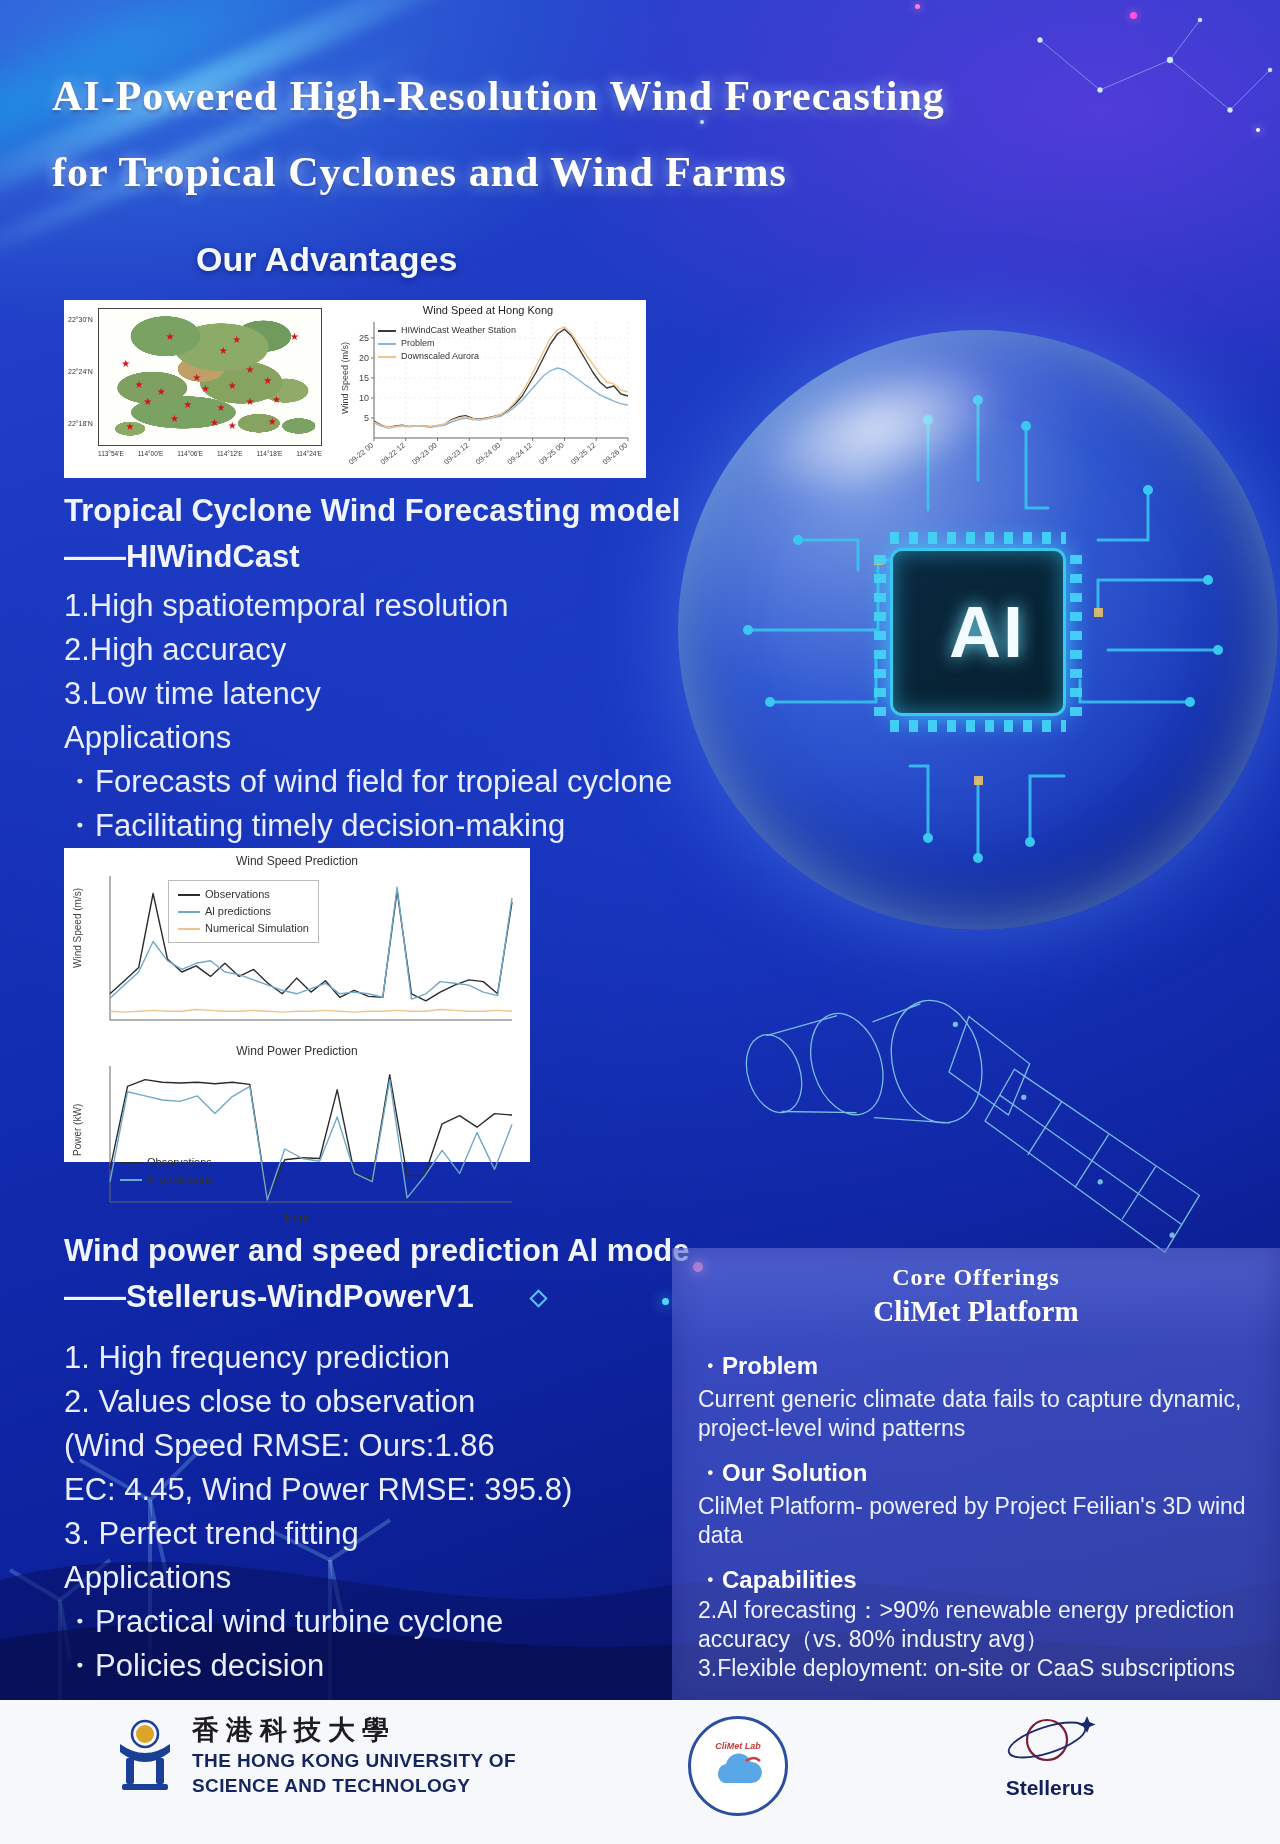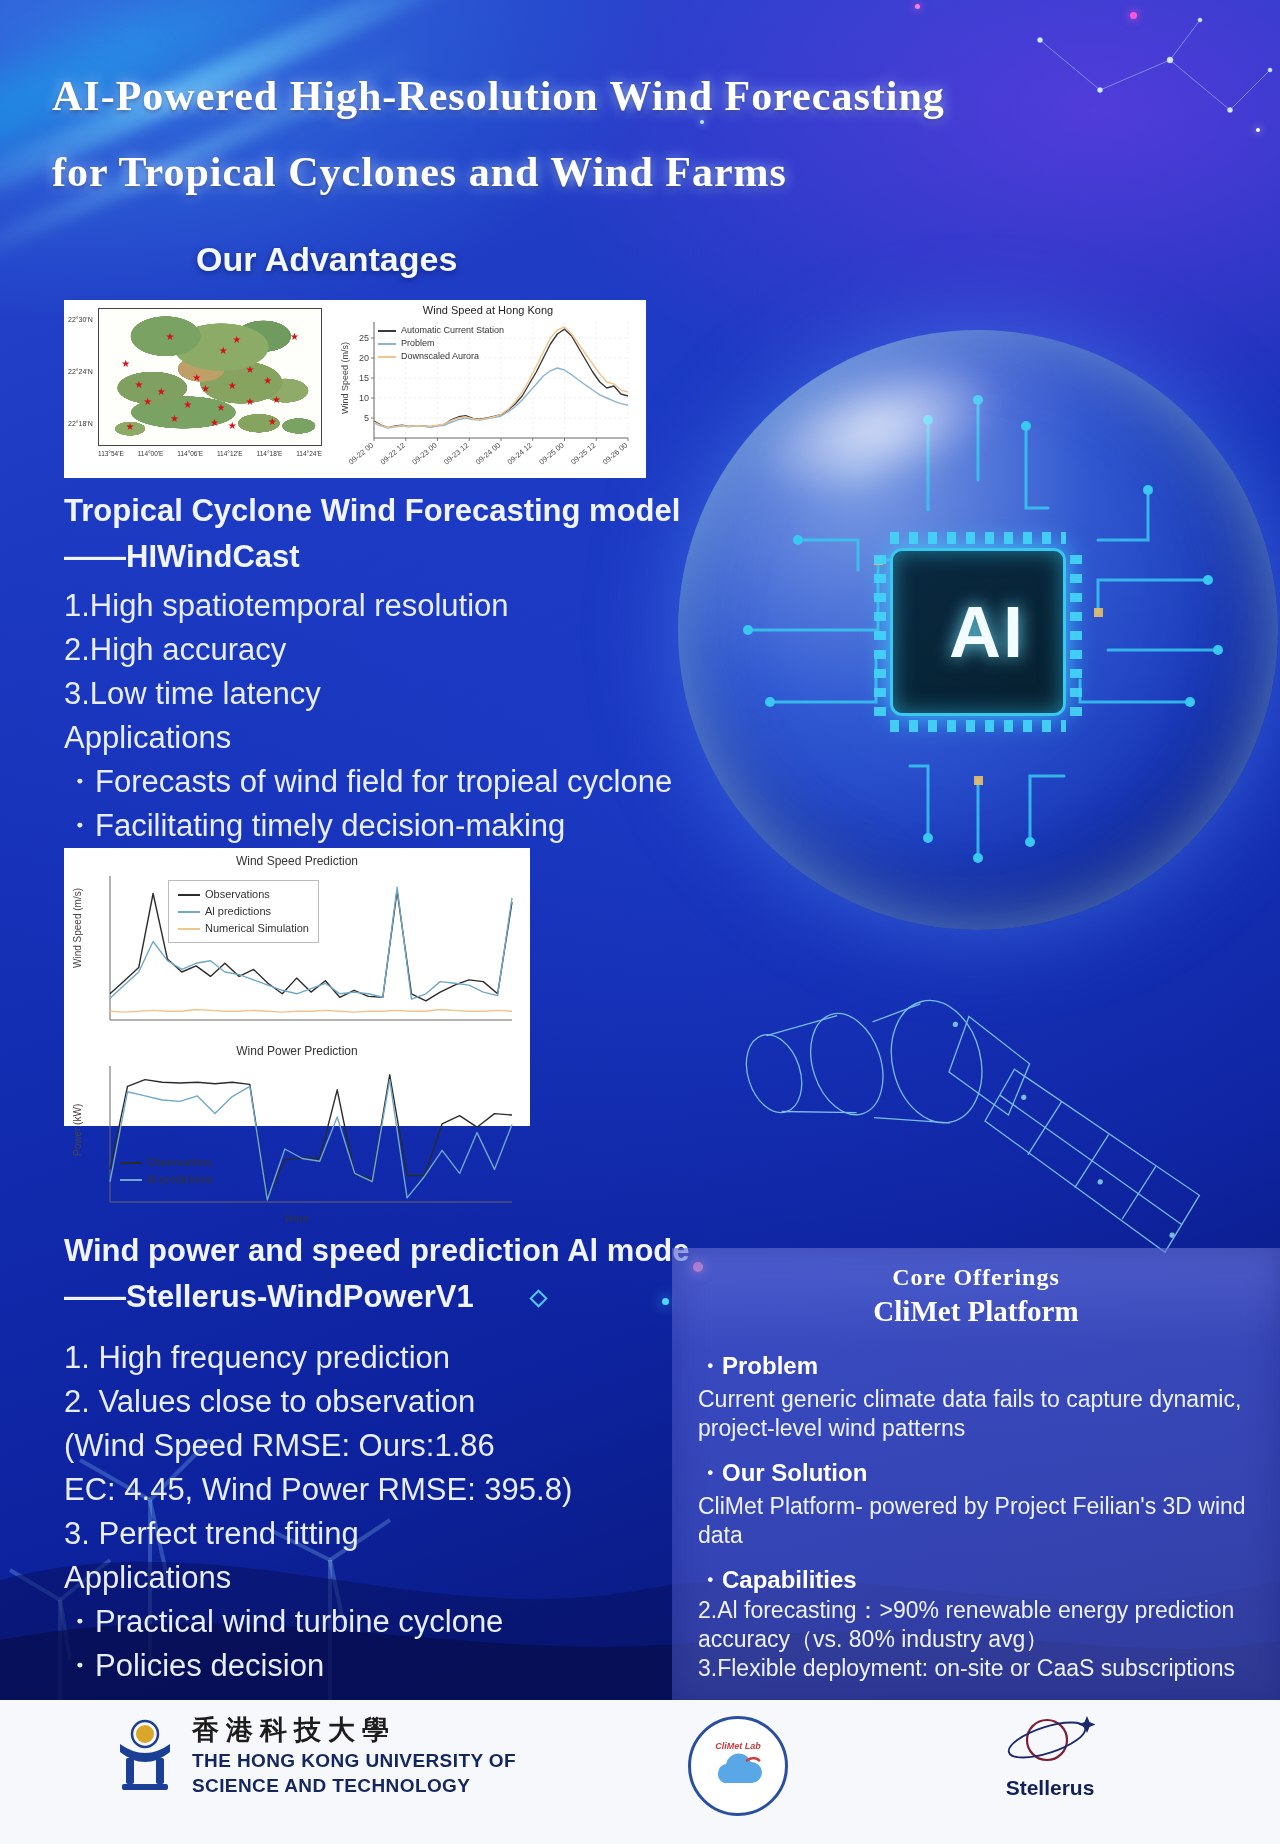--- a/index.html
+++ b/index.html
@@ -38,21 +38,21 @@
     display:flex; align-items:center; justify-content:center; }
   .chip-label { font-size:72px; font-weight:bold; color:#f2fbff; letter-spacing:2px;
     text-shadow:0 0 18px rgba(120,230,255,.95);margin-left:18px; }
   .pins { position:absolute; background:repeating-linear-gradient(90deg,#47d2f5 0 9px, transparent 9px 19px); opacity:.95; }
   .pins.h { width:176px; height:12px; }
   .pins.v { width:12px; height:168px; background:repeating-linear-gradient(0deg,#47d2f5 0 9px, transparent 9px 19px); }
 
   
   .figure { position:absolute; background:#ffffff; }
   .fig1 { left:64px; top:300px; width:582px; height:178px; }
-  .fig2 { left:64px; top:848px; width:466px; height:278px; }
+  .fig2 { left:64px; top:848px; width:466px; height:314px; }
 
   .map-wrap { position:absolute; left:4px; top:4px; width:262px; height:170px; }
   .map-lat span { position:absolute; left:0; font-size:7px; color:#333; }
   .map-frame { position:absolute; left:30px; top:4px; width:224px; height:138px; border:1px solid #444; background:#fefefb; overflow:hidden; }
   .map-terrain { position:absolute; inset:0;
     background:
       radial-gradient(56px 32px at 30% 20%, #7aa263 62%, transparent 63%),
       radial-gradient(76px 38px at 55% 28%, #8cab66 62%, transparent 63%),
       radial-gradient(46px 26px at 74% 20%, #6f9c5e 60%, transparent 61%),
       radial-gradient(40px 22px at 46% 44%, #bf9f68 58%, transparent 59%),
@@ -349,21 +349,21 @@
         <text x="280" y="130" font-size="7.5" fill="#444" text-anchor="end" transform="rotate(-40 280 130)">09-26 00</text>
         <line x1="26" y1="6" x2="26" y2="122" stroke="#666" stroke-width="1"></line>
         <line x1="26" y1="122" x2="280" y2="122" stroke="#666" stroke-width="1"></line>
         <polyline points="26.0,105.2 33.1,109.2 40.1,111.6 47.2,110.0 54.2,109.2 61.3,110.4 68.3,109.6 75.4,110.0 82.4,110.8 89.5,109.6 96.6,108.4 103.6,103.6 110.7,100.8 117.7,99.6 124.8,102.4 131.8,103.2 138.9,102.0 145.9,100.4 153.0,98.8 160.1,94.0 167.1,88.0 174.2,80.0 181.2,68.0 188.3,56.0 195.3,42.0 202.4,28.0 209.4,18.0 216.5,13.2 223.6,20.0 230.6,32.0 237.7,44.0 244.7,56.0 251.8,66.0 258.8,72.0 265.9,70.0 272.9,78.0 280.0,80.0" fill="none" stroke="#3a3a3a" stroke-width="1.4" stroke-linejoin="round"></polyline>
         <polyline points="26.0,106.8 33.1,110.0 40.1,112.0 47.2,110.8 54.2,110.0 61.3,110.8 68.3,110.0 75.4,110.4 82.4,111.2 89.5,110.0 96.6,109.2 103.6,106.0 110.7,103.6 117.7,102.0 124.8,103.6 131.8,104.0 138.9,102.8 145.9,101.6 153.0,100.0 160.1,96.0 167.1,90.8 174.2,84.0 181.2,76.0 188.3,68.0 195.3,60.0 202.4,54.8 209.4,52.0 216.5,54.0 223.6,58.8 230.6,64.0 237.7,69.2 244.7,74.0 251.8,78.8 258.8,82.0 265.9,85.2 272.9,87.6 280.0,89.2" fill="none" stroke="#8ab4d6" stroke-width="1.4" stroke-linejoin="round"></polyline>
         <polyline points="26.0,106.0 33.1,109.6 40.1,111.6 47.2,110.4 54.2,109.6 61.3,110.4 68.3,109.6 75.4,110.0 82.4,110.4 89.5,109.2 96.6,108.0 103.6,104.4 110.7,102.0 117.7,100.8 124.8,102.8 131.8,103.6 138.9,102.4 145.9,100.8 153.0,98.4 160.1,93.2 167.1,86.0 174.2,76.0 181.2,64.0 188.3,50.0 195.3,36.0 202.4,22.0 209.4,14.0 216.5,10.8 223.6,18.0 230.6,28.0 237.7,38.0 244.7,48.0 251.8,58.0 258.8,66.0 265.9,68.0 272.9,74.0 280.0,76.0" fill="none" stroke="#f2c58c" stroke-width="1.4" stroke-linejoin="round"></polyline>
       </svg>
     <div class="legend legend1">
       <div class="row">
           <span class="sw" style="background: rgb(58, 58, 58);"></span>
-          <span>Automatic Current Station</span>
+          <span>HIWindCast Weather Station</span>
         </div>
       <div class="row">
           <span class="sw" style="background: rgb(138, 180, 214);"></span>
           <span>Problem</span>
         </div>
       <div class="row">
           <span class="sw" style="background: rgb(242, 197, 140);"></span>
           <span>Downscaled Aurora</span>
         </div>
     </div>

